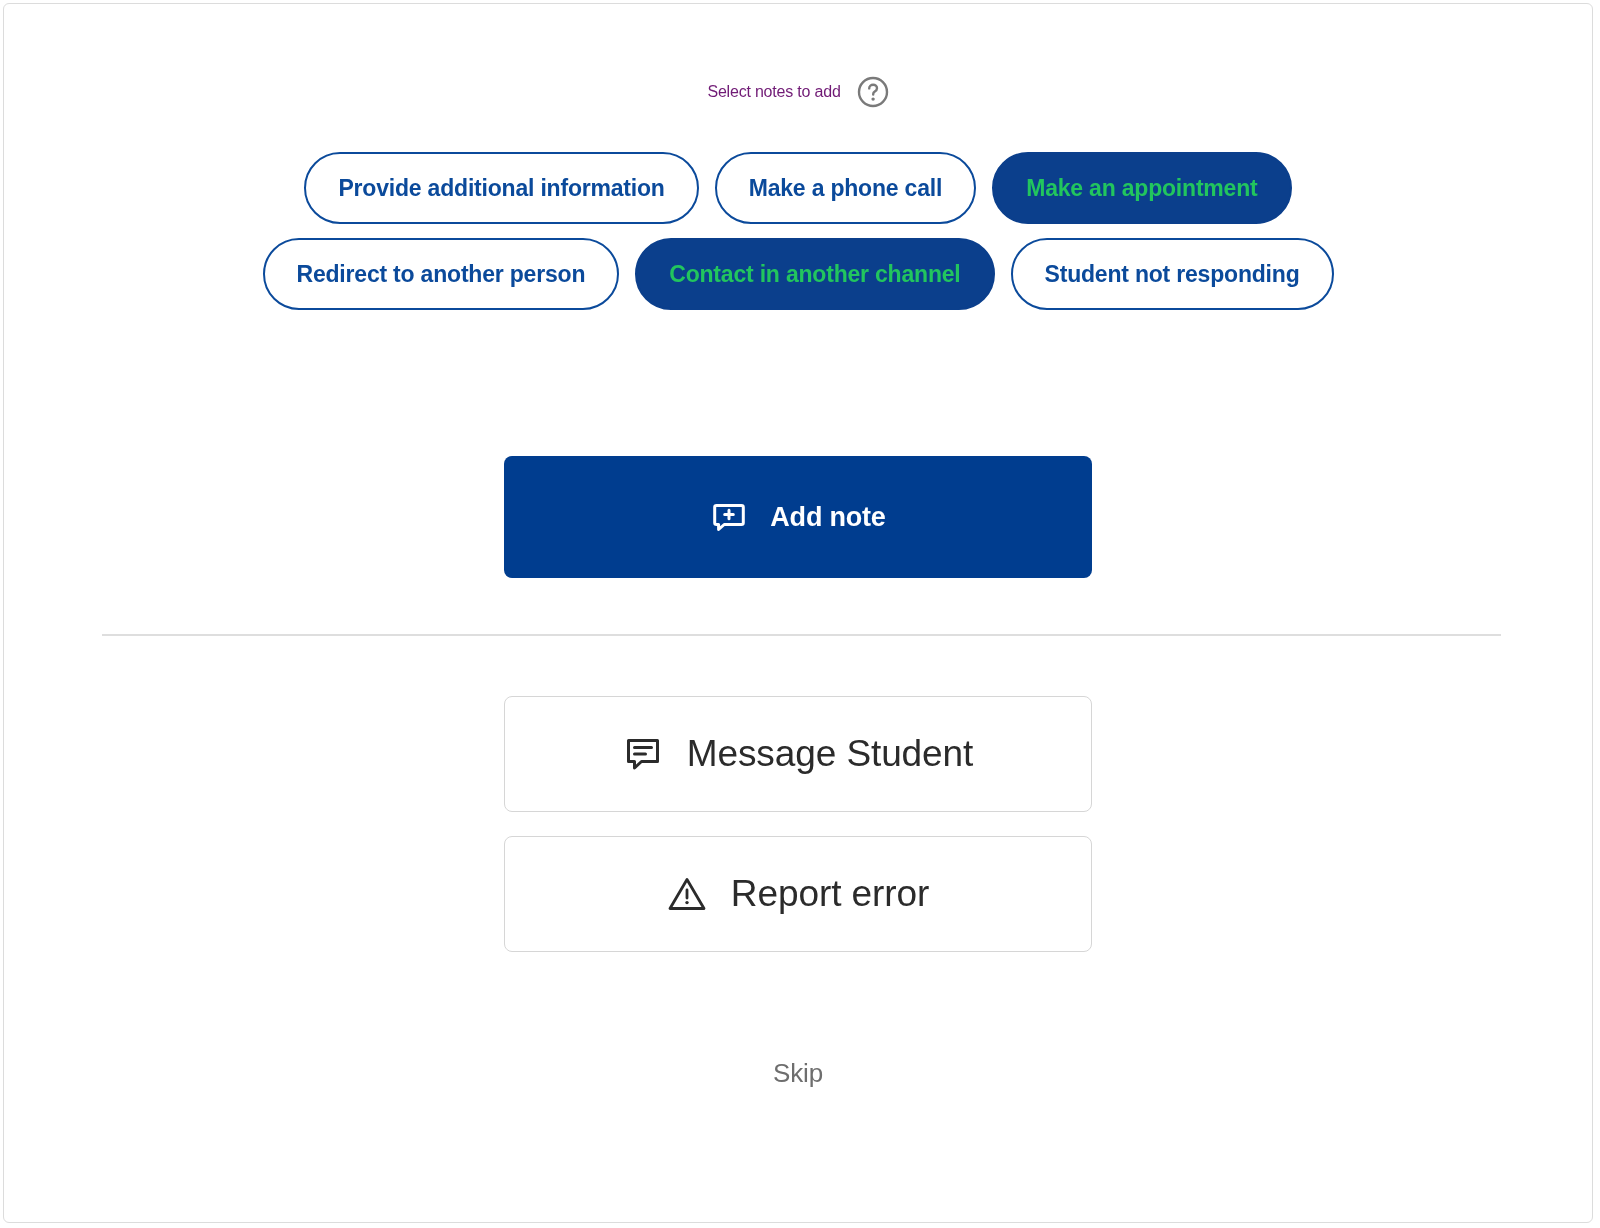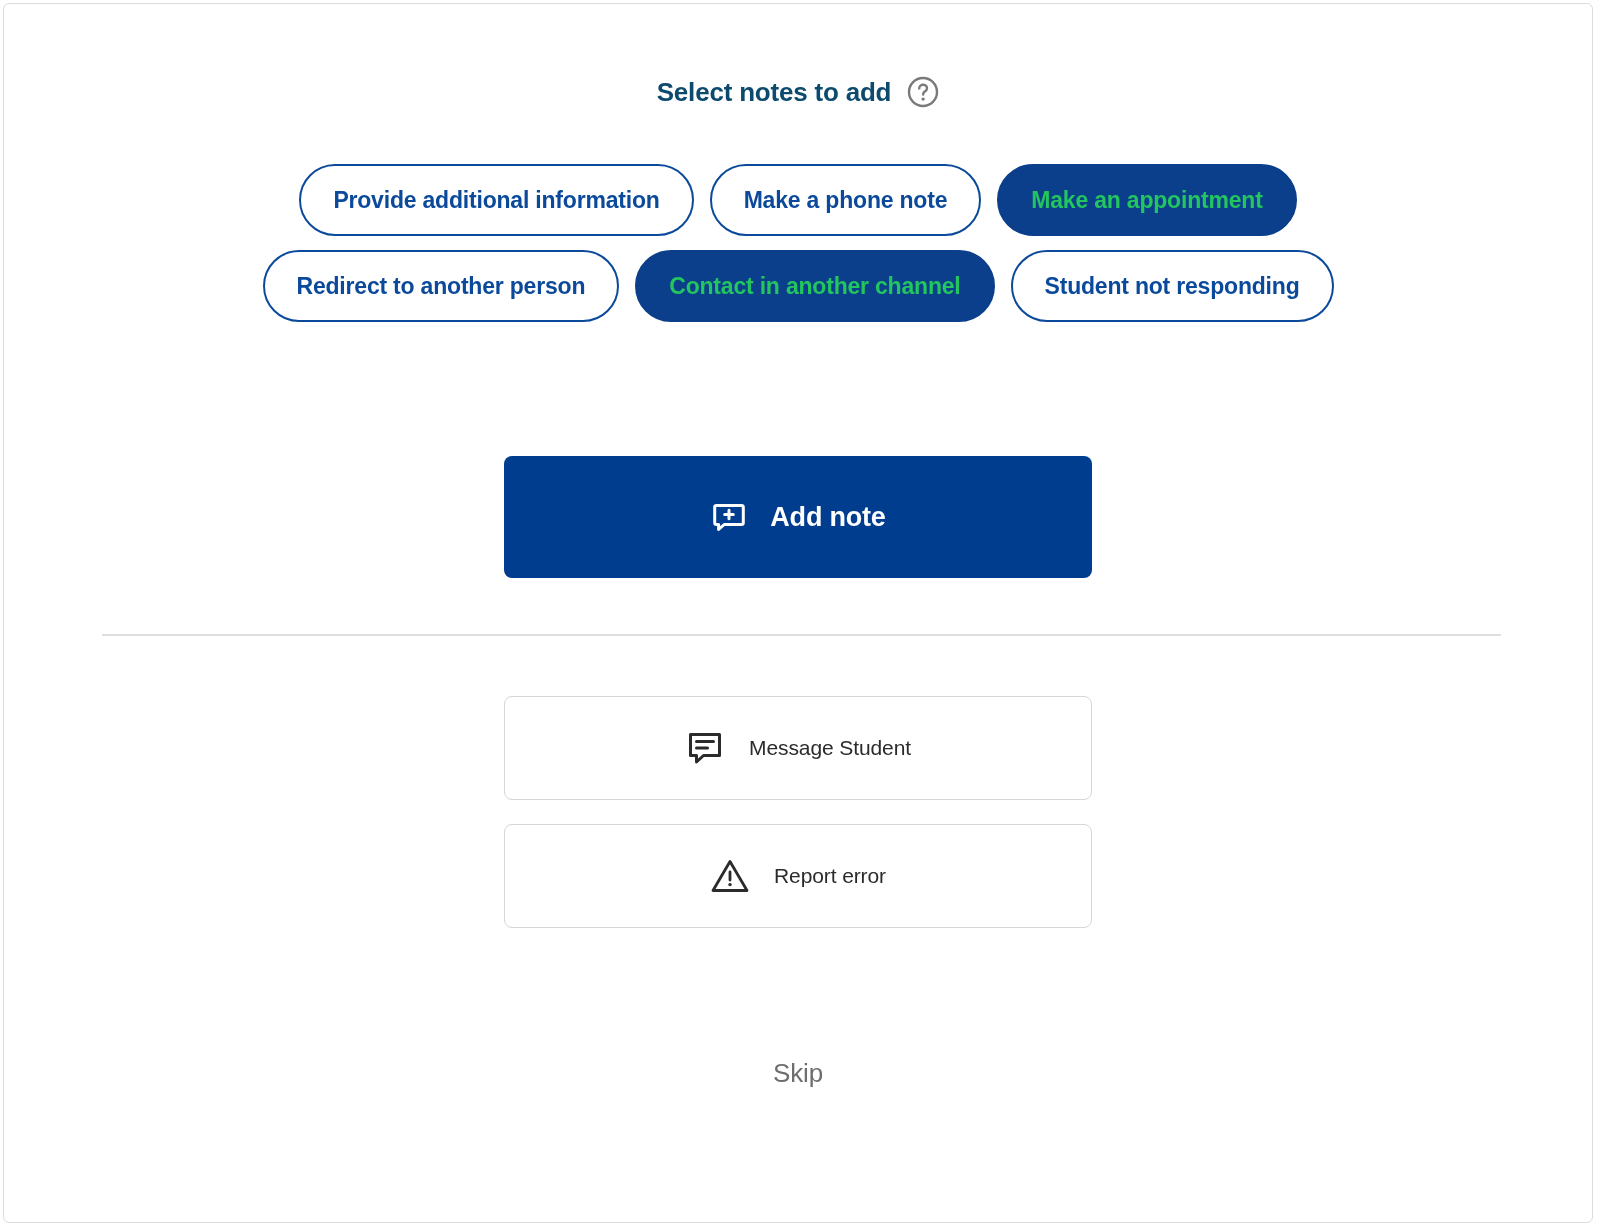--- a/index.html
+++ b/index.html
@@ -33,38 +33,38 @@
     position: absolute;
     left: 0;
     top: 72px;
     width: 1588px;
     display: flex;
     align-items: center;
     justify-content: center;
     gap: 16px;
   }
   .header-title {
-    font-size: 26px;
-    font-weight: 700;
-    color: #0c4a6e;
+    font-size: 16px;
+    font-weight: 400;
+    color: #701a75;
     letter-spacing: -0.2px;
     white-space: nowrap;
   }
   .help-icon {
     width: 32px;
     height: 32px;
     flex: 0 0 32px;
     display: block;
   }
 
   
   .chips {
     position: absolute;
     left: 0;
-    top: 160px;
+    top: 148px;
     width: 1588px;
   }
   .chip-row {
     display: flex;
     justify-content: center;
     align-items: center;
     gap: 16px;
     margin-bottom: 14px;
   }
   .chip {
@@ -144,30 +144,30 @@
     left: 0;
     top: 692px;
     width: 1588px;
     display: flex;
     flex-direction: column;
     align-items: center;
     gap: 24px;
   }
   .btn-outline {
     width: 588px;
-    height: 104px;
+    height: 116px;
     border: 1px solid #d6d6d6;
     border-radius: 8px;
     background: #ffffff;
     color: #2b2b2b;
     display: inline-flex;
     align-items: center;
     justify-content: center;
     gap: 24px;
-    font-size: 21px;
+    font-size: 37px;
     font-weight: 400;
     letter-spacing: -0.1px;
     cursor: pointer;
     font-family: "Liberation Sans", sans-serif;
   }
   .btn-outline .ico {
     width: 40px;
     height: 40px;
     display: block;
   }
@@ -209,21 +209,21 @@
     </span>
   </div>
 
   <div class="chips">
 
     <div class="chip-row">
       <button class="chip">
         <span>Provide additional information</span>
       </button>
       <button class="chip">
-        <span>Make a phone note</span>
+        <span>Make a phone call</span>
       </button>
       <button class="chip selected">
         <span>Make an appointment</span>
       </button>
     </div>
 
     <div class="chip-row">
       <button class="chip">
         <span>Redirect to another person</span>
       </button>

